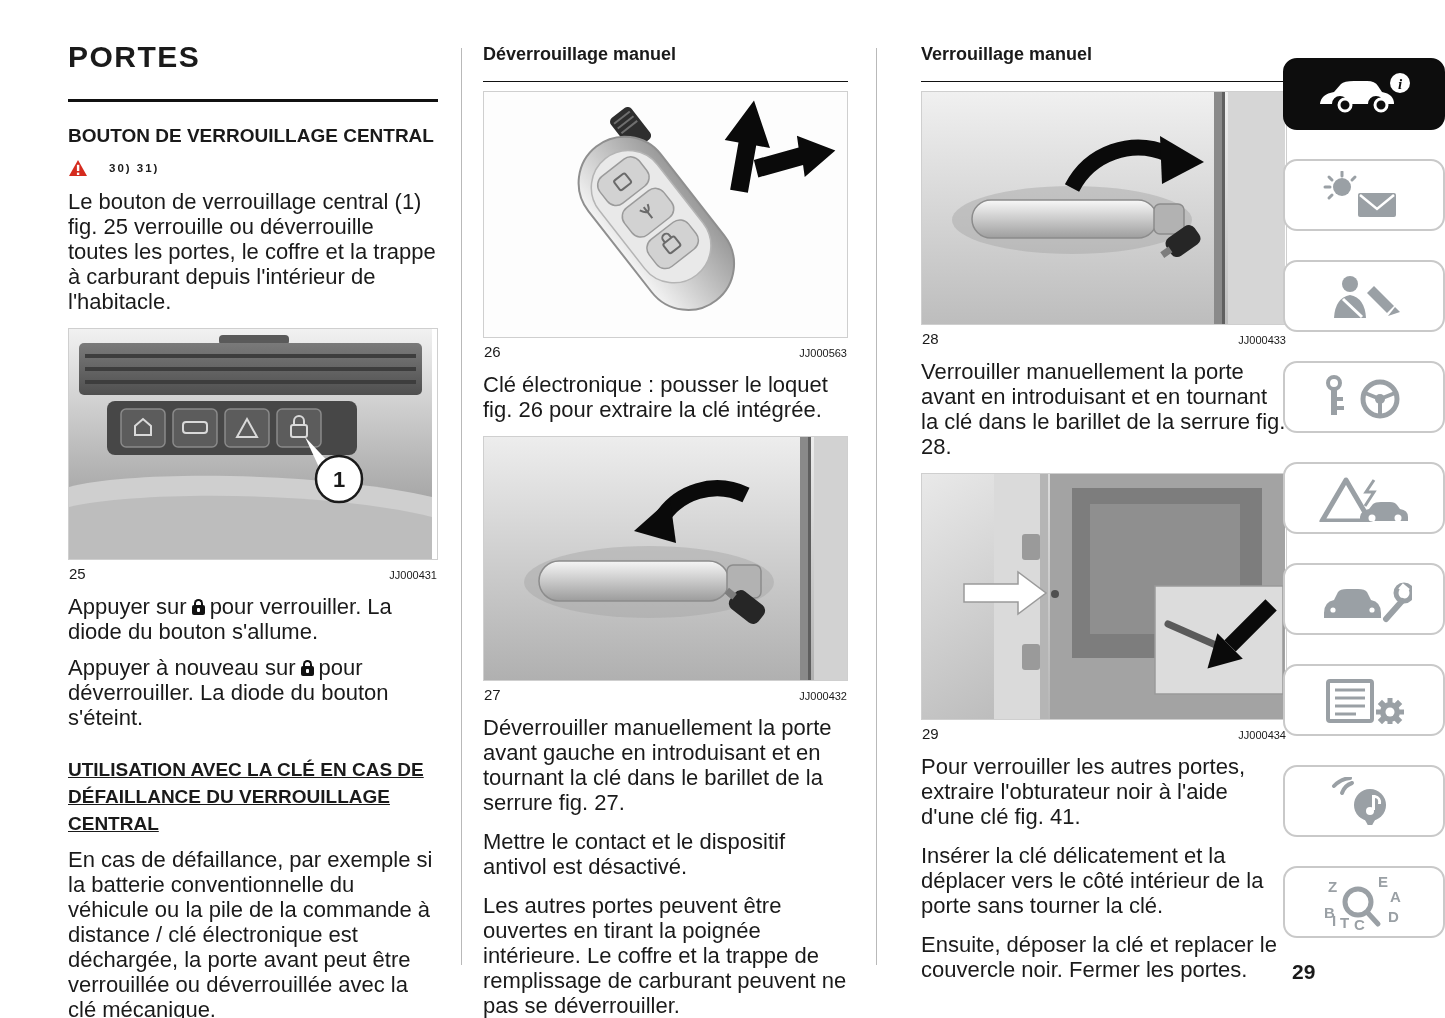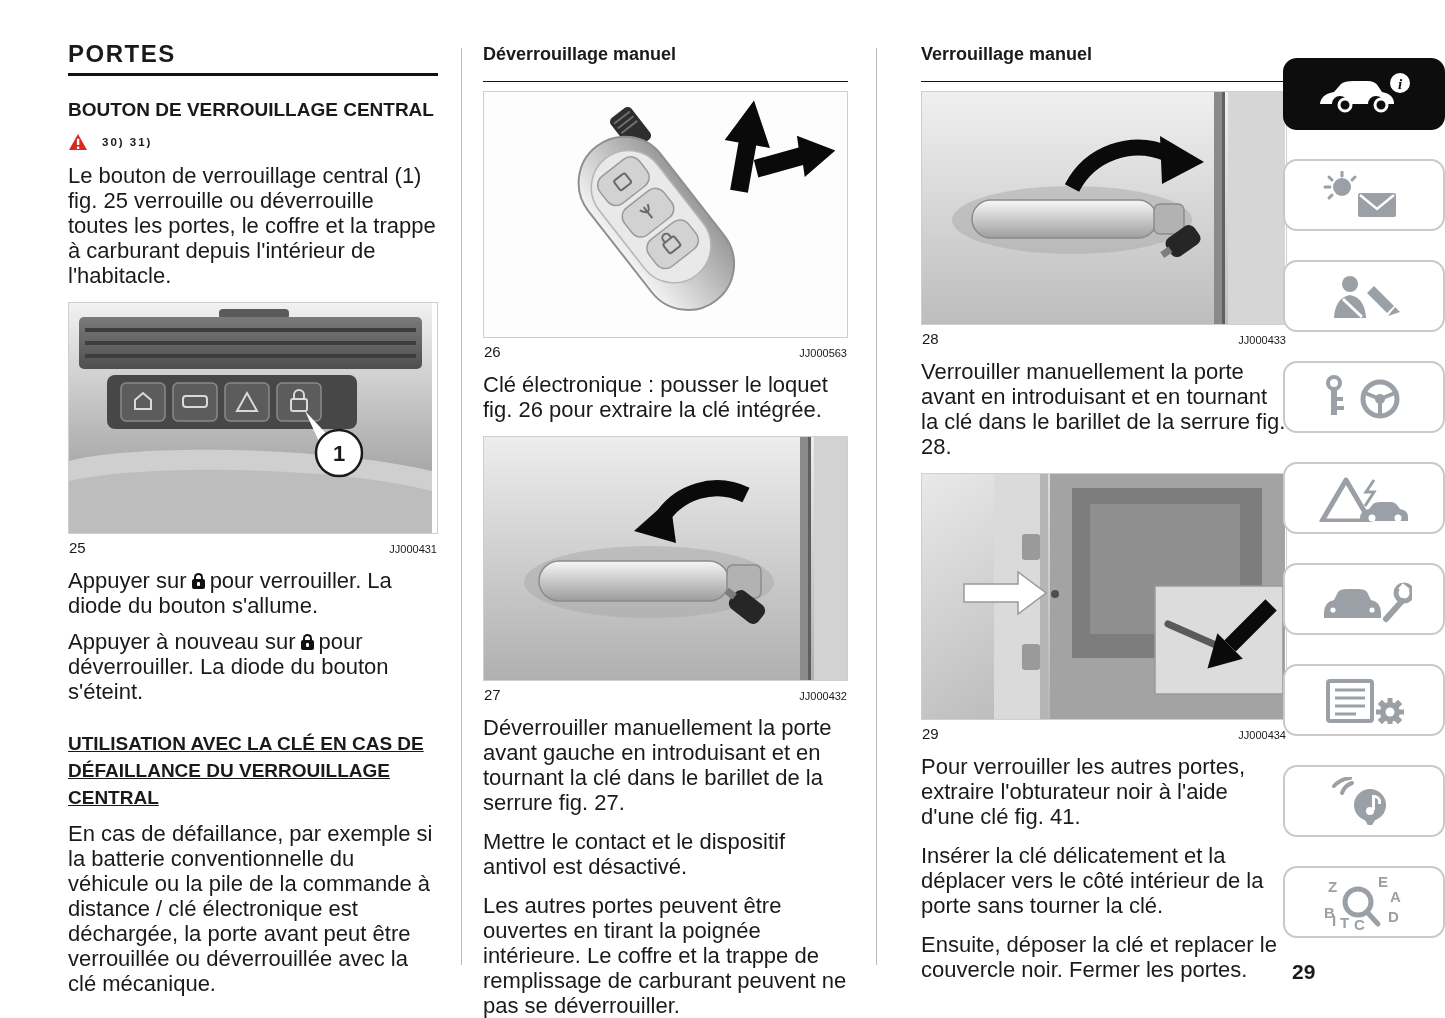--- a/index.html
+++ b/index.html
@@ -13,26 +13,26 @@
   }
   .col { position: absolute; top: 40px; }
   #col-left  { left: 68px;  width: 370px; }
   #col-mid   { left: 483px; width: 365px; top: 44px; }
   #col-right { left: 921px; width: 366px; top: 44px; }
   .vdivider { position: absolute; top: 48px; width: 1px; height: 917px; background: #b9b9b9; }
   #divider-1 { left: 461px; }
   #divider-2 { left: 876px; }
 
   .page-title {
-    font-size: 24px; font-weight: bold; letter-spacing: 1.5px;
-    padding-bottom: 5px; border-bottom: 3px solid #111; margin-bottom: 20px;
+    font-size: 30px; font-weight: bold; letter-spacing: 1.5px;
+    padding-bottom: 25px; border-bottom: 3px solid #111; margin-bottom: 20px;
   }
   .sect-heading { font-size: 19px; font-weight: bold; line-height: 27px; margin-bottom: 10px; }
   .sect-heading.second { margin-top: 26px; text-decoration: underline; }
-  .warn-row { display: flex; align-items: center; gap: 14px; margin: 2px 0 12px; }
+  .warn-row { display: flex; align-items: center; gap: 21px; margin: 2px 0 12px; }
   .warn-refs { font-size: 11.5px; font-weight: bold; letter-spacing: 2px; }
   p.body { font-size: 22px; line-height: 25px; margin-bottom: 14px; }
   p.body.tight { margin-bottom: 11px; }
 
   .col-heading {
     font-size: 18px; font-weight: bold; padding-bottom: 16px;
     border-bottom: 1.5px solid #111; margin-bottom: 9px;
   }
 
   .figure { border: 1px solid #cfcfcf; overflow: hidden; line-height: 0; }

